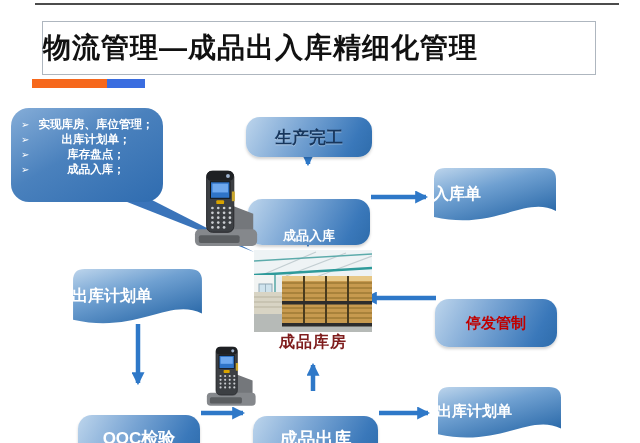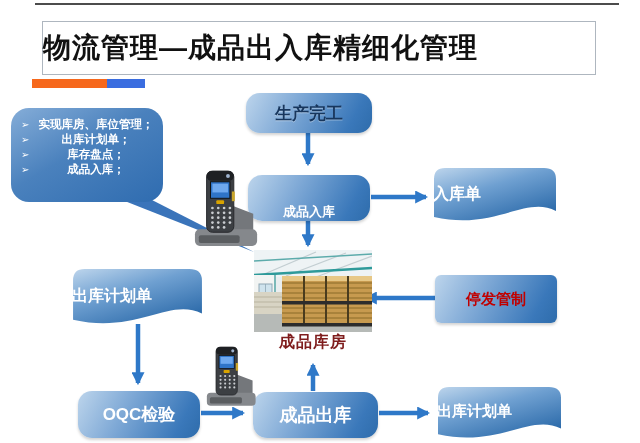--- a/index.html
+++ b/index.html
@@ -36,21 +36,21 @@
   .callout-bullet{width:16px;flex:none;font-size:10px;}
   .callout-text{flex:1;text-align:center;}
   .callout-tail{left:0;top:0;width:640px;height:443px;z-index:2;pointer-events:none;}
 
   
   .node{
     border-radius:14px;
     background:linear-gradient(118deg,#bdd5ec 0%,#7fa9d6 38%,#3a78ba 82%,#2e6cab 100%);
     box-shadow:0 2px 3px rgba(0,0,0,.18);
     display:flex;align-items:center;justify-content:center;
-    font-weight:bold;color:#ffffff;z-index:4;text-align:center;
+    font-weight:bold;color:#ffffff;z-index:4;text-align:center;margin-top:24px;
   }
   .node.dark-text{color:#17365d;text-shadow:0 1px 0 rgba(255,255,255,.35);}
   .node.red-text{color:#c00000;}
   .wave{z-index:4;}
   .wave svg{position:absolute;left:0;top:0;width:100%;height:100%;}
   .wave .wave-label{
     position:absolute;left:0;right:0;
     font-weight:bold;color:#fff;z-index:1;
   }
   .warehouse-label{
@@ -140,21 +140,21 @@
       <stop offset="0" stop-color="#bdd5ec"></stop>
           <stop offset="0.45" stop-color="#6fa0d1"></stop>
           <stop offset="1" stop-color="#2e6cab"></stop>
     </linearGradient>
       </defs>
     <path d="M12,1 H111 Q123,1 123,12 V44 C 92,28 62,64 1,50 V12 Q1,1 12,1 Z" fill="url(#gw2)"></path>
   </svg>
   <div class="wave-label" style="top:18px;font-size:16px;">出库计划单</div>
 </div>
 
-<div class="abs node red-text" style="left:435px;top:275px;width:122px;height:48px;font-size:15px;border-radius:6px;">
+<div class="abs node red-text" style="left:435px;top:275px;width:122px;height:48px;font-size:15px;">
   <span>停发管制</span>
 </div>
 
 <div class="abs node" style="left:78px;top:391px;width:122px;height:47px;font-size:17px;align-items:center;">
   <span>OQC检验</span>
 </div>
 
 <div class="abs node" style="left:253px;top:392px;width:125px;height:46px;font-size:18px;">
   <span>成品出库</span>
 </div>

